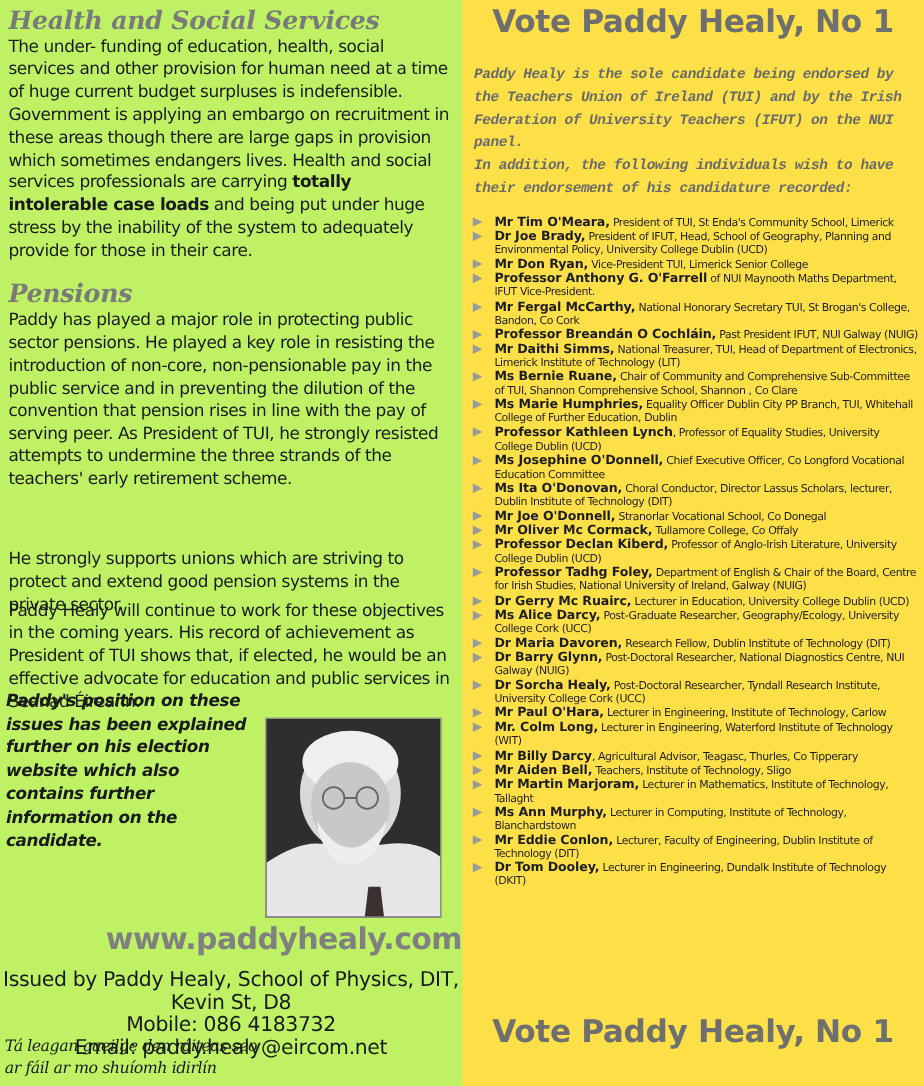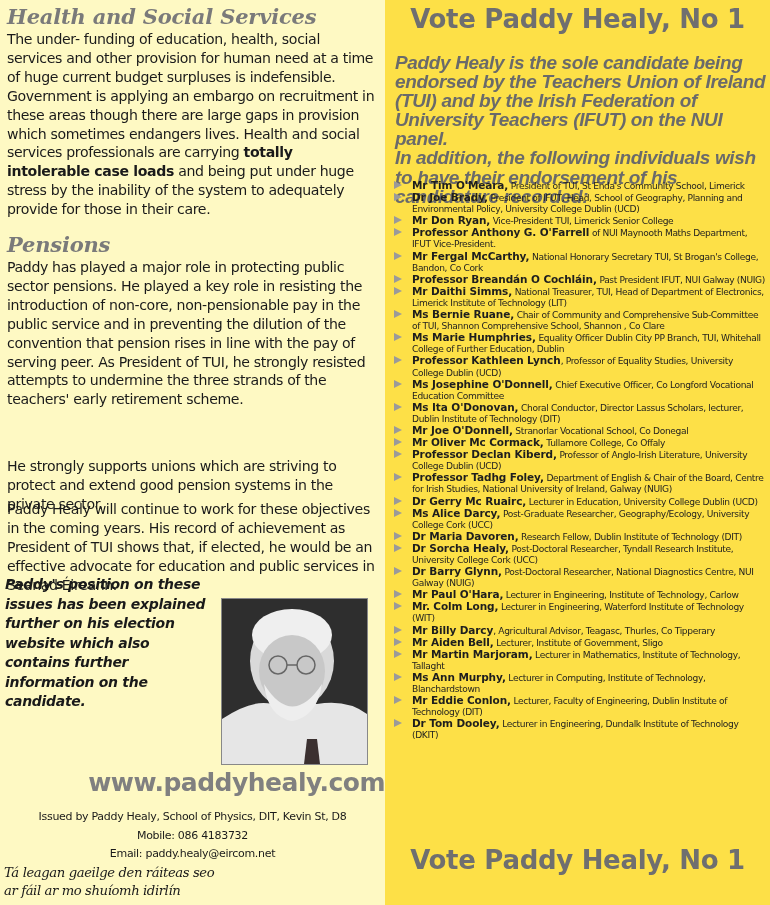--- a/index.html
+++ b/index.html
@@ -4,21 +4,21 @@
 <style>
   html, body { margin: 0; padding: 0; }
   body {
     width: 770px; height: 905px; overflow: hidden;
     background: #f3f3f3;
     font-family: "DejaVu Sans", sans-serif;
     color: #1a1a1a;
     position: relative;
   }
   .page { position: absolute; top: 0; width: 385px; height: 905px; }
-  .left { left: 0; background: #fef9c3; }
+  .left { left: 0; background: #bef264; }
   .right { left: 385px; background: #fde047; }
 
   
   .sec-heading {
     font-family: "DejaVu Serif", serif;
     font-style: italic; font-weight: bold;
     color: #7a7a7a; font-size: 21px;
     position: absolute; left: 7px; margin: 0; letter-spacing: -0.2px;
   }
   .body-text {
@@ -40,38 +40,38 @@
     border: 1px solid #888; overflow: hidden;
     background: linear-gradient(180deg, #2b2b2b 0%, #3a3a3a 60%, #555 100%);
   }
   .url {
     position: absolute; left: 0; width: 385px; top: 768px; text-align: right;
     font-family: "DejaVu Sans", sans-serif; font-weight: bold;
     font-size: 25px; color: #808080; letter-spacing: -0.5px;
   }
   .issued {
     position: absolute; left: 0; width: 385px; top: 808px; text-align: center;
-    font-size: 11px; line-height: 18.5px; color: #1a1a1a; letter-spacing: -0.3px;
+    font-size: 17px; line-height: 18.5px; color: #1a1a1a; letter-spacing: -0.3px;
   }
   .irish {
     position: absolute; left: 4px; top: 864px;
     font-family: "DejaVu Serif", serif; font-style: italic;
     font-size: 13.2px; line-height: 18px; color: #1a1a1a; letter-spacing: -0.4px;
   }
 
   
   .vote {
     position: absolute; left: 0; width: 385px; text-align: center;
     font-family: "DejaVu Sans", sans-serif; font-weight: bold;
     font-size: 26px; color: #6f6f6f; letter-spacing: -0.3px;
   }
   .intro {
     position: absolute; left: 10px; top: 53px; width: 372px;
-    font-family: Liberation Sans, sans-serif; font-style: italic; font-weight: bold;
-    font-size: 19px; line-height: 19.1px; color: #6a6a6a; margin: 0;
+    font-family: Liberation Mono, monospace; font-style: italic; font-weight: bold;
+    font-size: 12px; line-height: 19.1px; color: #6a6a6a; margin: 0;
     letter-spacing: -0.35px;
   }
   .endorse-list {
     position: absolute; left: 8px; top: 180px; width: 372px;
     list-style: none; margin: 0; padding: 0;
   }
   .endorse-list li {
     position: relative; padding-left: 19px;
     font-size: 9.1px; line-height: 11.1px; color: #1e1e1e; letter-spacing: -0.35px;
   }
@@ -140,26 +140,26 @@
       <li><span class="arrow"></span><span class="nm">Professor Kathleen Lynch</span><span>, Professor of Equality Studies, University College Dublin  (UCD)</span></li>
       <li><span class="arrow"></span><span class="nm">Ms Josephine O'Donnell,</span><span> Chief Executive Officer, Co Longford Vocational Education Committee</span></li>
       <li><span class="arrow"></span><span class="nm">Ms Ita O'Donovan,</span><span> Choral Conductor, Director Lassus Scholars, lecturer, Dublin Institute of Technology (DIT)</span></li>
       <li><span class="arrow"></span><span class="nm">Mr Joe O'Donnell,</span><span> Stranorlar Vocational School, Co Donegal</span></li>
       <li><span class="arrow"></span><span class="nm">Mr Oliver Mc Cormack,</span><span> Tullamore College, Co Offaly</span></li>
       <li><span class="arrow"></span><span class="nm">Professor Declan Kiberd,</span><span> Professor of Anglo-Irish Literature, University College Dublin (UCD)</span></li>
       <li><span class="arrow"></span><span class="nm">Professor Tadhg Foley,</span><span> Department of English &amp; Chair of the Board, Centre for Irish Studies, National University of Ireland, Galway (NUIG)</span></li>
       <li><span class="arrow"></span><span class="nm">Dr Gerry Mc Ruairc,</span><span> Lecturer in Education, University College Dublin (UCD)</span></li>
       <li><span class="arrow"></span><span class="nm">Ms Alice Darcy,</span><span> Post-Graduate Researcher, Geography/Ecology, University College Cork (UCC)</span></li>
       <li><span class="arrow"></span><span class="nm">Dr Maria Davoren,</span><span> Research Fellow, Dublin Institute of Technology (DIT)</span></li>
+      <li><span class="arrow"></span><span class="nm">Dr Barry Glynn,</span><span> Post-Doctoral Researcher, National Diagnostics Centre, NUI Galway (NUIG)</span></li>
       <li><span class="arrow"></span><span class="nm">Dr Sorcha Healy,</span><span> Post-Doctoral Researcher, Tyndall Research Institute, University College Cork (UCC)</span></li>
-      <li><span class="arrow"></span><span class="nm">Dr Barry Glynn,</span><span> Post-Doctoral Researcher, National Diagnostics Centre, NUI Galway (NUIG)</span></li>
       <li><span class="arrow"></span><span class="nm">Mr Paul O'Hara,</span><span> Lecturer in Engineering, Institute of Technology, Carlow</span></li>
       <li><span class="arrow"></span><span class="nm">Mr. Colm Long,</span><span> Lecturer in Engineering, Waterford Institute of Technology (WIT)</span></li>
       <li><span class="arrow"></span><span class="nm">Mr Billy Darcy</span><span>,  Agricultural Advisor, Teagasc, Thurles, Co Tipperary</span></li>
-      <li><span class="arrow"></span><span class="nm">Mr Aiden Bell,</span><span> Lecturer, Institute of Government, Sligo</span></li>
+      <li><span class="arrow"></span><span class="nm">Mr Aiden Bell,</span><span> Teachers, Institute of Technology, Sligo</span></li>
       <li><span class="arrow"></span><span class="nm">Mr Martin Marjoram,</span><span> Lecturer in Mathematics, Institute of Technology, Tallaght</span></li>
       <li><span class="arrow"></span><span class="nm">Ms Ann Murphy,</span><span> Lecturer in Computing, Institute of Technology, Blanchardstown</span></li>
       <li><span class="arrow"></span><span class="nm">Mr Eddie Conlon,</span><span> Lecturer, Faculty of Engineering, Dublin Institute of Technology (DIT)</span></li>
       <li><span class="arrow"></span><span class="nm">Dr Tom Dooley,</span><span> Lecturer in Engineering, Dundalk Institute of Technology (DKIT)</span></li>
     </ul>
 
   <div class="vote" style="top:845px;">Vote Paddy Healy, No 1</div>
 </div>
 
 </body></html>

